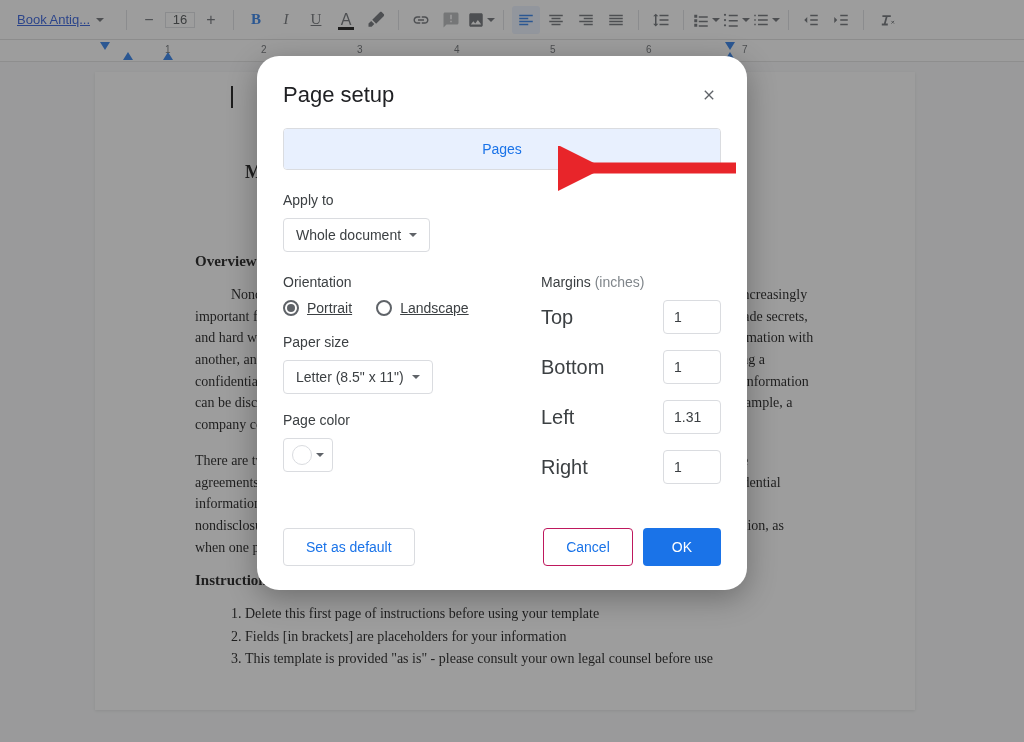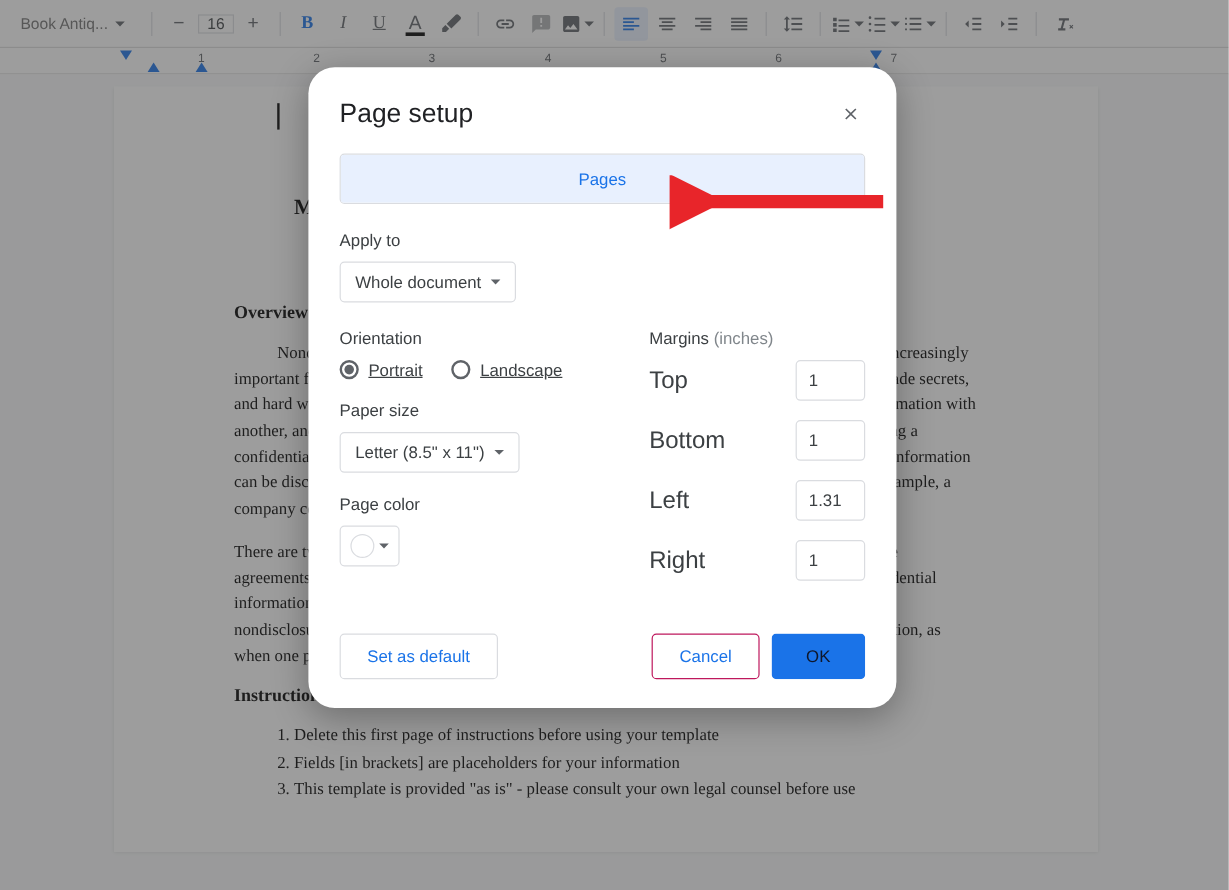--- a/index.html
+++ b/index.html
@@ -1,21 +1,21 @@
 <!DOCTYPE html>
 <html><head>
 <meta charset="utf-8">
 <style>
 * { box-sizing: border-box; margin: 0; padding: 0; }
 body { font-family: Arial, sans-serif; width: 1024px; height: 742px; overflow: hidden; position: relative; background: #fff; }
 
 
 .toolbar { height: 40px; background: #fff; border-bottom: 1px solid #ddd; display: flex; align-items: center; padding: 0 8px; gap: 2px; }
 .font-selector { display: flex; align-items: center; border: 1px solid transparent; padding: 4px 8px; border-radius: 3px; gap: 6px; width: 110px; }
-.font-selector span { font-size: 13px; color: #737373; white-space: nowrap; overflow: hidden; text-overflow: ellipsis; }
+.font-selector span { font-size: 13px; color: #1d4ed8; white-space: nowrap; overflow: hidden; text-overflow: ellipsis; text-decoration: underline; }
 .caret { width: 0; height: 0; border-left: 4px solid transparent; border-right: 4px solid transparent; border-top: 4px solid #5f6368; }
 .tb-sep { width: 1px; height: 20px; background: #dadce0; margin: 0 6px; }
 .tb-btn { width: 28px; height: 28px; display: flex; align-items: center; justify-content: center; border-radius: 3px; cursor: pointer; color: #5f6368; }
 .tb-btn svg { width: 18px; height: 18px; fill: currentColor; }
 .fontsize-box { display: flex; align-items: center; }
 .fontsize-box .fs-input { width: 30px; height: 16px; border: 1px solid #dadce0; text-align: center; font-size: 13px; color: #3c4043; margin: 0 2px; }
 .bold-btn { color: #1a73e8; font-weight: bold; font-size: 15px; font-family: Georgia, serif; }
 .italic-btn { font-style: italic; font-family: Georgia, serif; font-size: 15px; }
 .underline-btn { text-decoration: underline; font-family: Georgia, serif; font-size: 15px; }
 .text-color-btn { position: relative; }
@@ -62,21 +62,21 @@
 .radio.checked::after { content: ''; position: absolute; inset: 2px; background: #5f6368; border-radius: 50%; }
 .color-swatch { display: inline-flex; align-items: center; border: 1px solid #dadce0; border-radius: 4px; padding: 6px 8px; gap: 4px; cursor: pointer; }
 .swatch-circle { width: 20px; height: 20px; border-radius: 50%; border: 1px solid #dadce0; background: #fff; }
 .margin-row { display: flex; align-items: center; justify-content: space-between; margin-bottom: 16px; }
 .margin-label { font-size: 20px; color: #3c4043; }
 .margin-input { width: 58px; height: 34px; border: 1px solid #dadce0; border-radius: 4px; text-align: left; padding: 0 10px; font-size: 14px; color: #3c4043; }
 .dlg-footer { display: flex; justify-content: space-between; align-items: center; margin-top: 28px; }
 .btn { padding: 10px 22px; border-radius: 4px; font-size: 14px; font-weight: 500; cursor: pointer; border: 1px solid transparent; }
 .btn-default { border: 1px solid #dadce0; color: #1a73e8; background: #fff; }
 .btn-cancel { border: 1px solid #be185d; color: #1a73e8; background: #fff; margin-right: 10px; }
-.btn-ok { background: #1a73e8; color: #0f172a; padding: 10px 28px; }
+.btn-ok { background: #1a73e8; color: #ffffff; padding: 10px 28px; }
 .footer-right { display: flex; }
 
 
 .arrow { position: absolute; left: 558px; top: 146px; pointer-events: none; }
 </style>
 </head>
 <body>
 
 <div class="toolbar">
   <div class="font-selector">

